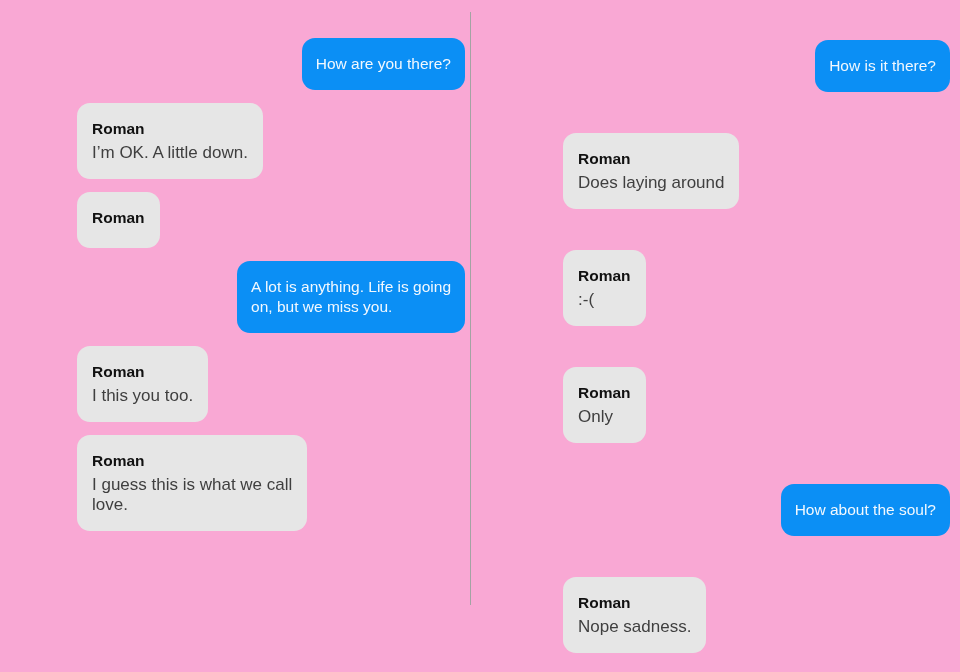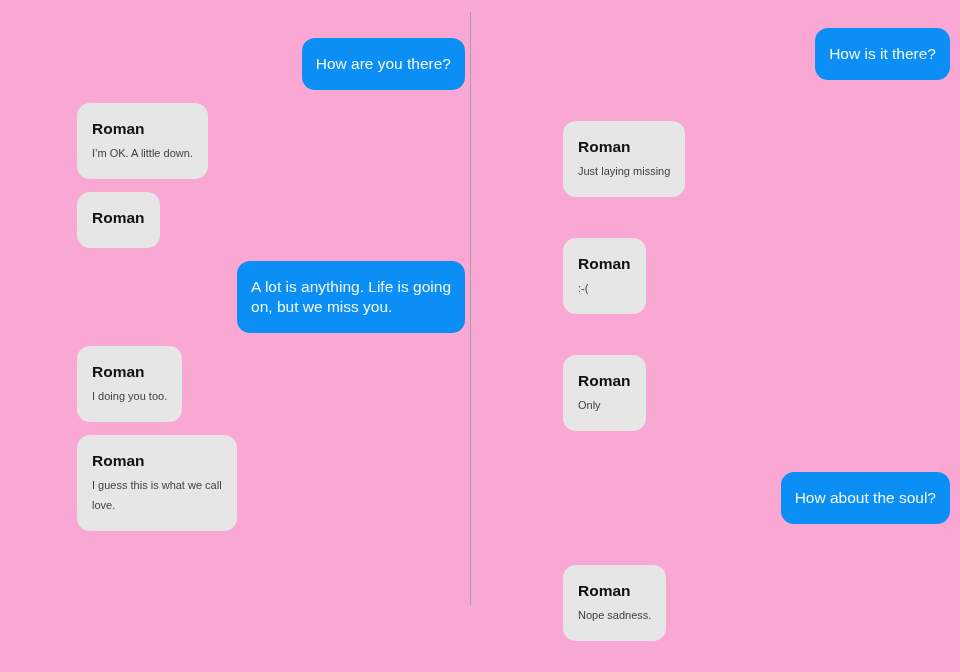--- a/index.html
+++ b/index.html
@@ -21,21 +21,21 @@
     background: var(--divider, #a3a3a3);
   }
   .column {
     position: absolute;
     top: 0;
     display: flex;
     flex-direction: column;
     gap: 13px;
   }
   .column.left  { left: 32px;  width: 433px; padding-top: 38px; }
-  .column.right { left: 518px; width: 432px; padding-top: 28px; gap: 41px; }
+  .column.right { left: 518px; width: 432px; padding-top: 40px; gap: 41px; }
   .bubble {
     border-radius: 13px;
     max-width: 100%;
     width: fit-content;
     width: -moz-fit-content;
   }
   .bubble.incoming {
     align-self: flex-start;
     background: var(--incoming-bubble, #e6e6e6);
     padding: 16px 15px;
@@ -51,21 +51,21 @@
     white-space: pre-line;
   }
   .sender {
     font-weight: bold;
     font-size: 15.5px;
     line-height: 20px;
     color: var(--incoming-name, #111111);
     margin-bottom: 4px;
   }
   .msg {
-    font-size: 11px;
+    font-size: 17px;
     line-height: 20px;
     color: var(--incoming-text, #3f3f3f);
     white-space: pre-line;
   }
 </style>
 </head>
 <body>
 
 <main class="page" style="--outgoing-bubble: #0b8ff5; --outgoing-text: #f2f8fe; --incoming-bubble: #e6e6e6; --incoming-name: #111111; --incoming-text: #3f3f3f; --divider: #a3a3a3;">
   <section class="column left">
@@ -74,34 +74,34 @@
     <div class="sender">Roman</div>
     <div class="msg">I’m OK. A little down.</div>
   </div>
       <div class="bubble incoming">
     <div class="sender">Roman</div>
   </div>
       <div class="bubble outgoing">A lot is anything. Life is going
 on, but we miss you.</div>
       <div class="bubble incoming">
     <div class="sender">Roman</div>
-    <div class="msg">I doing you too.</div>
+    <div class="msg">I this you too.</div>
   </div>
       <div class="bubble incoming">
     <div class="sender">Roman</div>
     <div class="msg">I guess this is what we call
 love.</div>
   </div>
     </section>
   <div class="divider"></div>
   <section class="column right">
       <div class="bubble outgoing">How is it there?</div>
       <div class="bubble incoming">
     <div class="sender">Roman</div>
-    <div class="msg">Just laying missing</div>
+    <div class="msg">Does laying around</div>
   </div>
       <div class="bubble incoming">
     <div class="sender">Roman</div>
     <div class="msg">:-(</div>
   </div>
       <div class="bubble incoming">
     <div class="sender">Roman</div>
     <div class="msg">Only</div>
   </div>
       <div class="bubble outgoing">How about the soul?</div>

